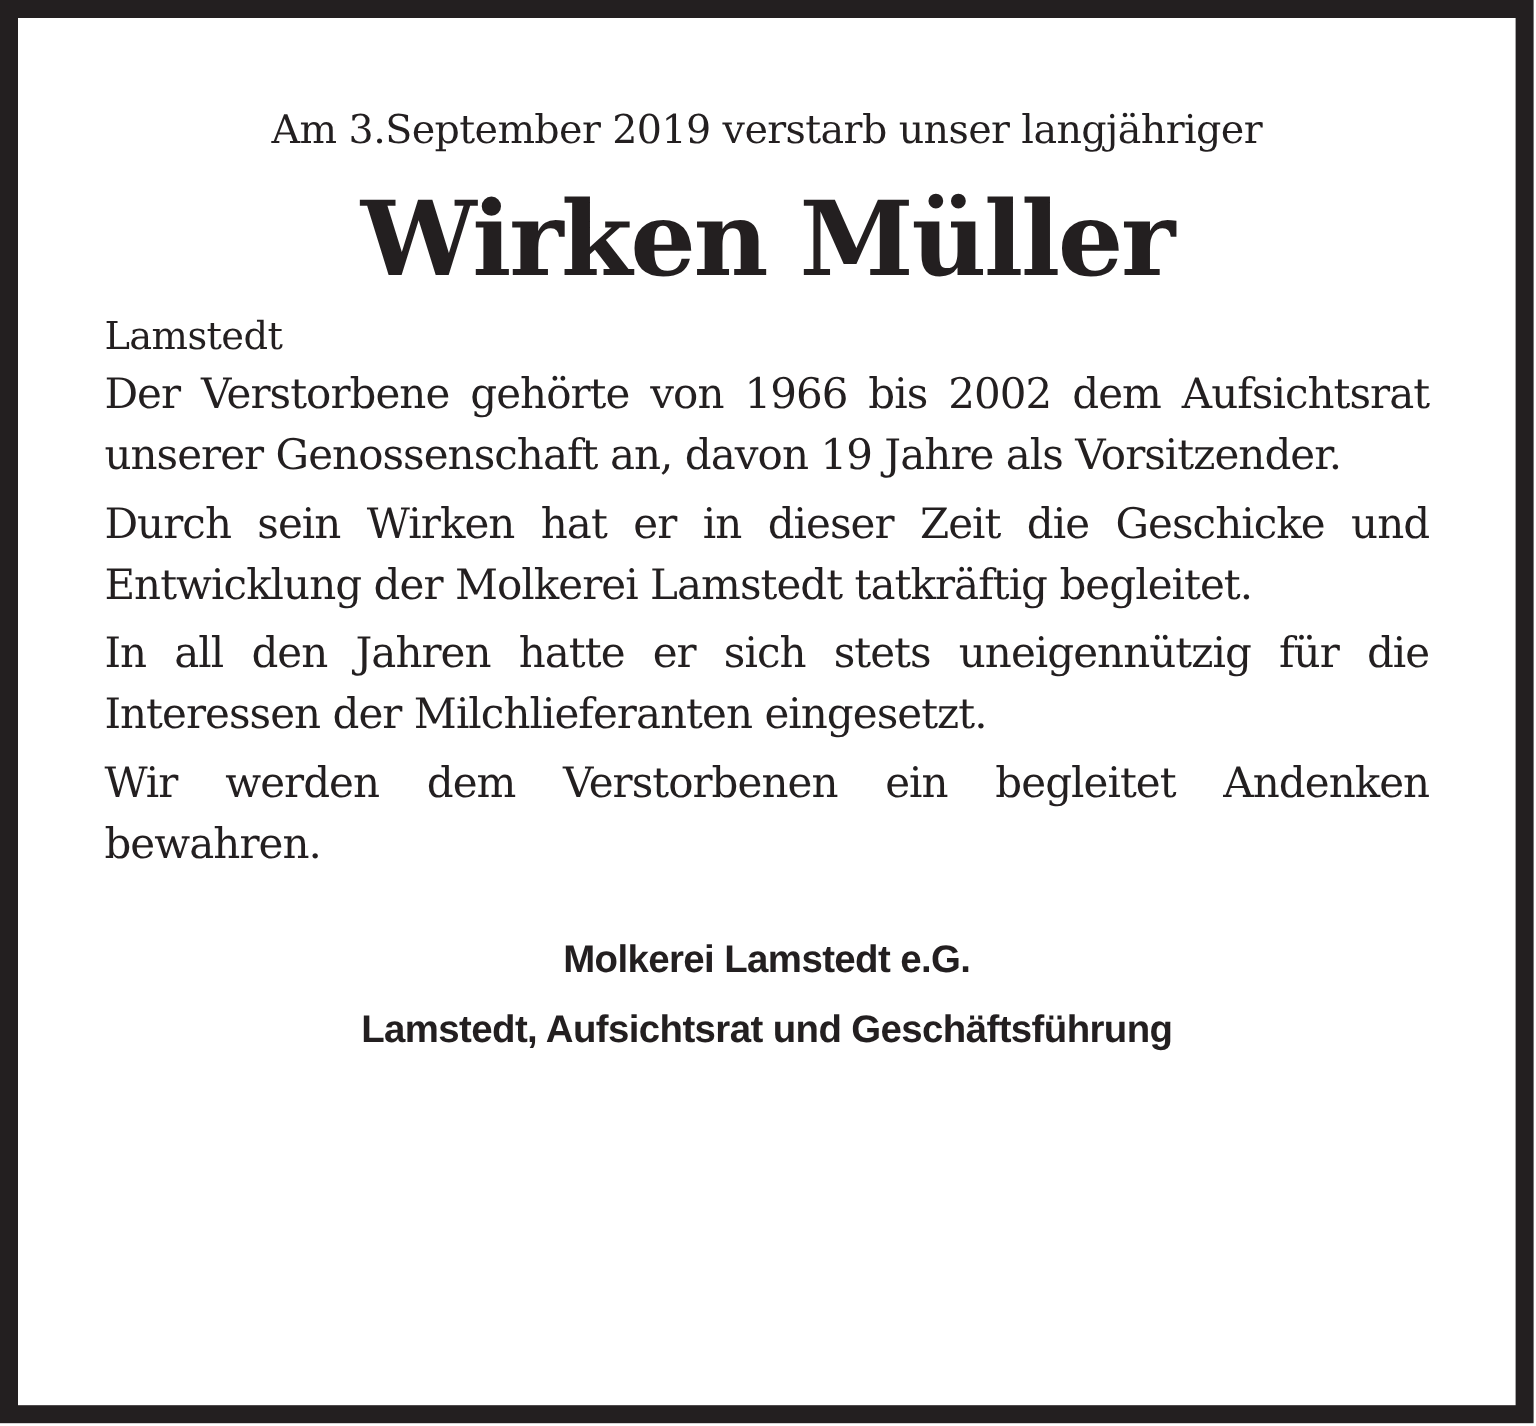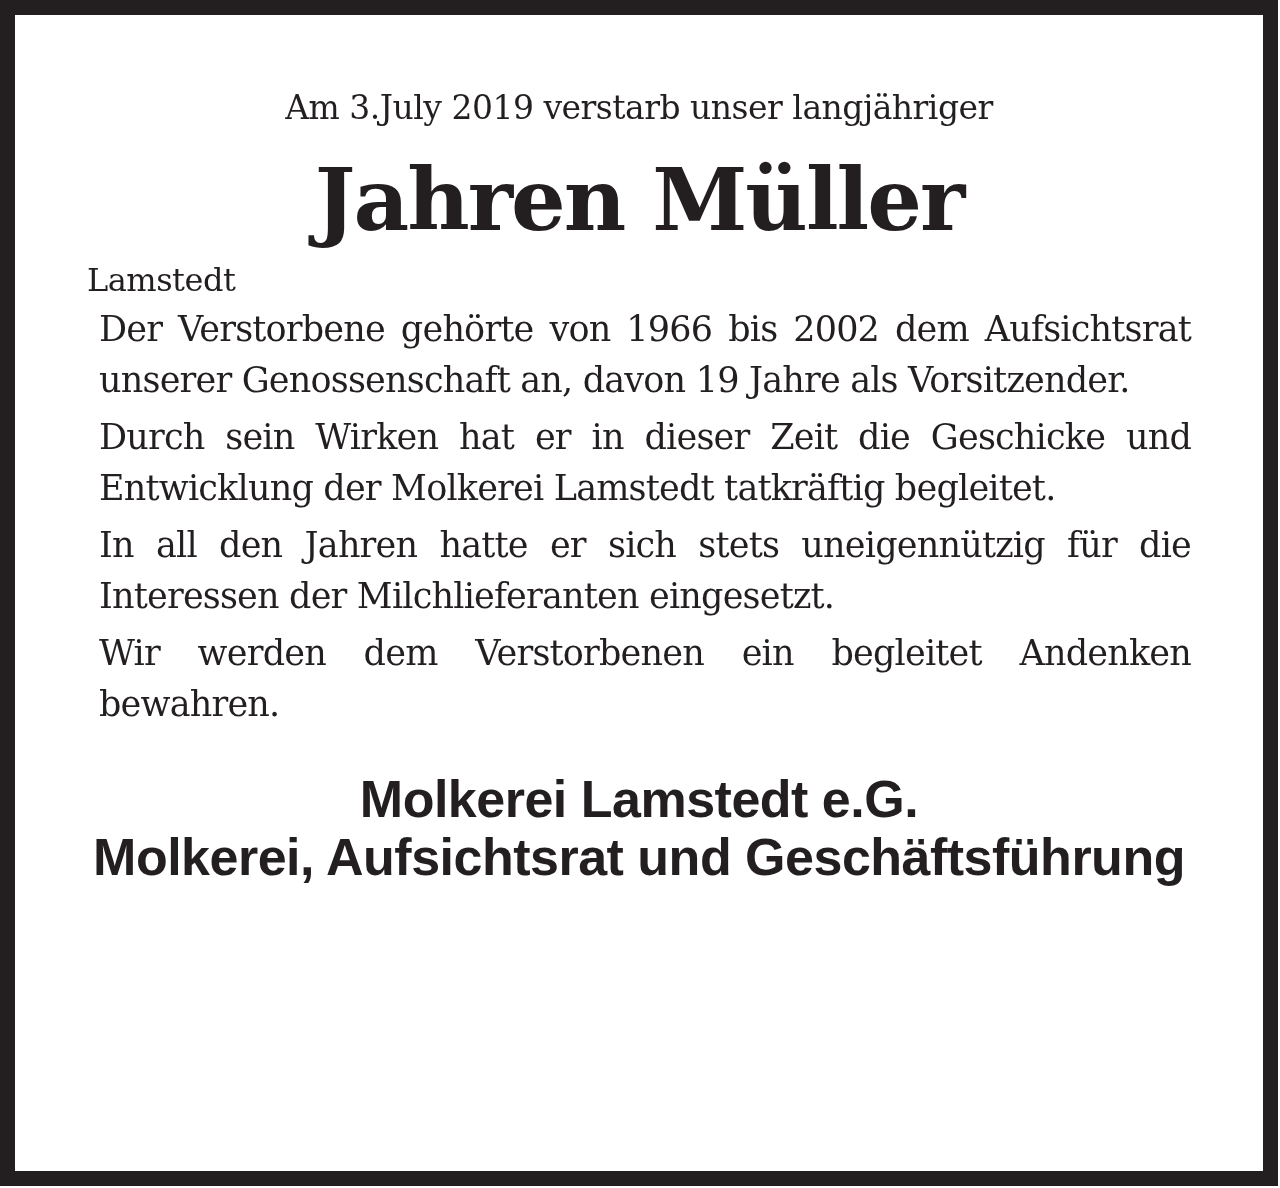--- a/index.html
+++ b/index.html
@@ -67,49 +67,49 @@
     }
     .body-text {
       font-family: "DejaVu Serif", serif;
       font-size: 35px;
       line-height: 51px;
       text-align: justify;
       letter-spacing: -0.8px;
       margin-top: 4px;
     }
     .body-text p {
-      margin: 0 0 6px 12px;
+      margin: 0 0 6px 0;
     }
     .signature {
       text-align: center;
       font-family: "Liberation Sans", sans-serif;
       font-weight: bold;
-      font-size: 52px;
+      font-size: 32px;
       line-height: 58px;
       margin-top: 40px;
       letter-spacing: -0.5px;
     }
     .signature span {
       display: block;
     }
   </style>
 </head>
 <body>
 
 <div class="frame">
   <div class="content">
     <div class="intro">
-      <span class="l1">Am 3.July 2019 verstarb unser langjähriger</span>
+      <span class="l1">Am 3.September 2019 verstarb unser langjähriger</span>
     </div>
-    <div class="name">Jahren Müller</div>
+    <div class="name">Wirken Müller</div>
     <div class="place">Lamstedt</div>
     <div class="body-text">
       <p>Der Verstorbene gehörte von 1966 bis 2002 dem Aufsichtsrat unserer Genossenschaft an, davon 19 Jahre als Vorsitzender.</p>
       <p>Durch sein Wirken hat er in dieser Zeit die Geschicke und Entwicklung der Molkerei Lamstedt tatkräftig begleitet.</p>
       <p>In all den Jahren hatte er sich stets uneigennützig für die Interessen der Milchlieferanten eingesetzt.</p>
       <p>Wir werden dem Verstorbenen ein begleitet Andenken bewahren.</p>
     </div>
     <div class="signature">
       <span>Molkerei Lamstedt e.G.</span>
-      <span>Molkerei, Aufsichtsrat und Geschäftsführung</span>
+      <span>Lamstedt, Aufsichtsrat und Geschäftsführung</span>
     </div>
   </div>
 </div>
 
 </body></html>

